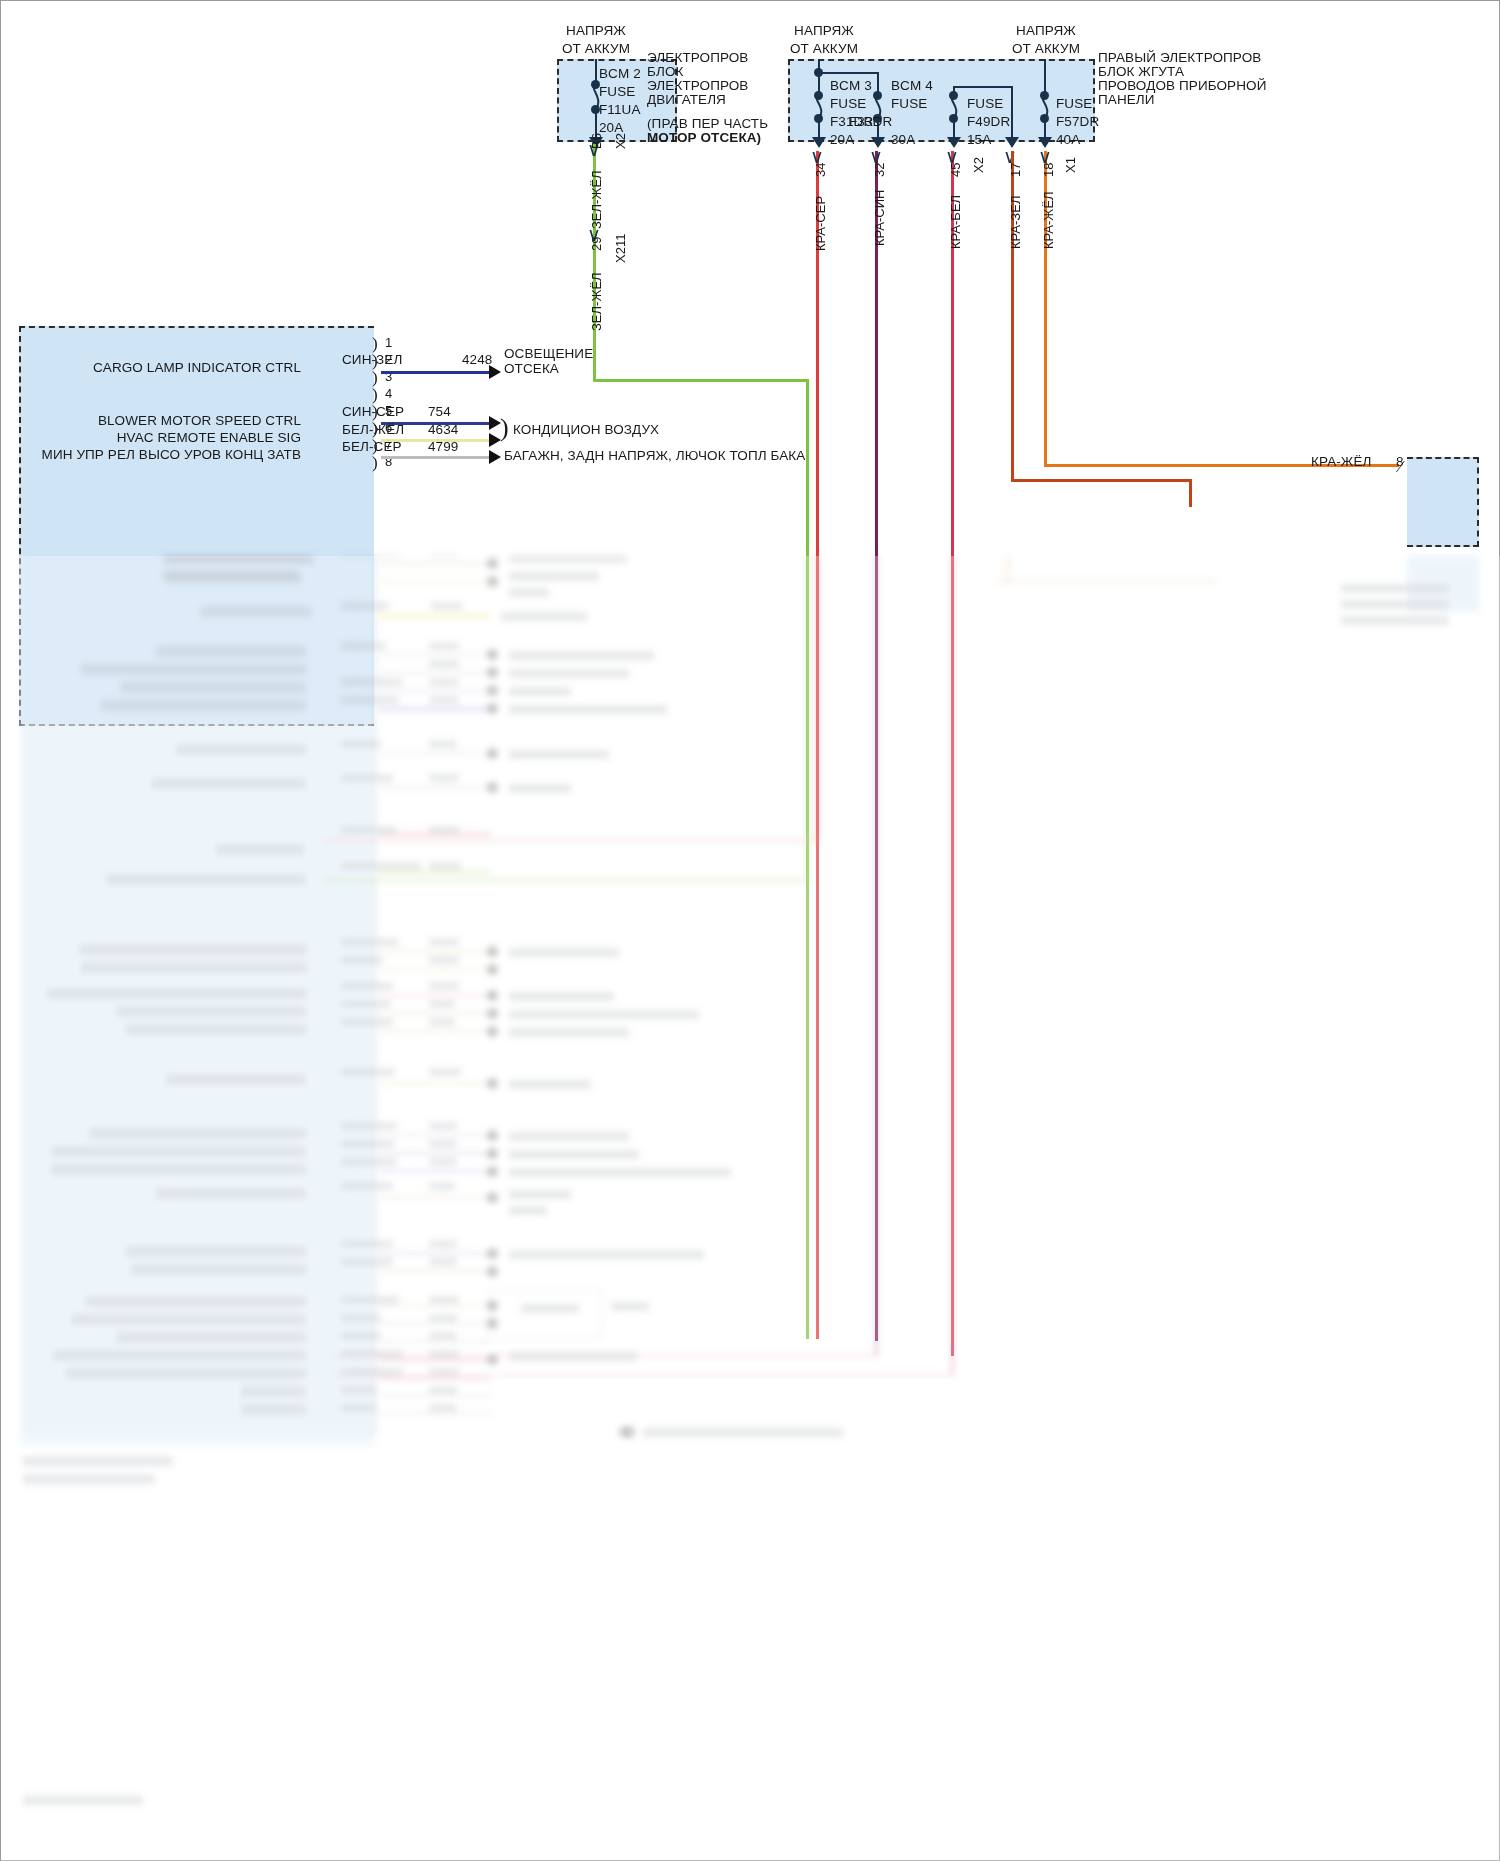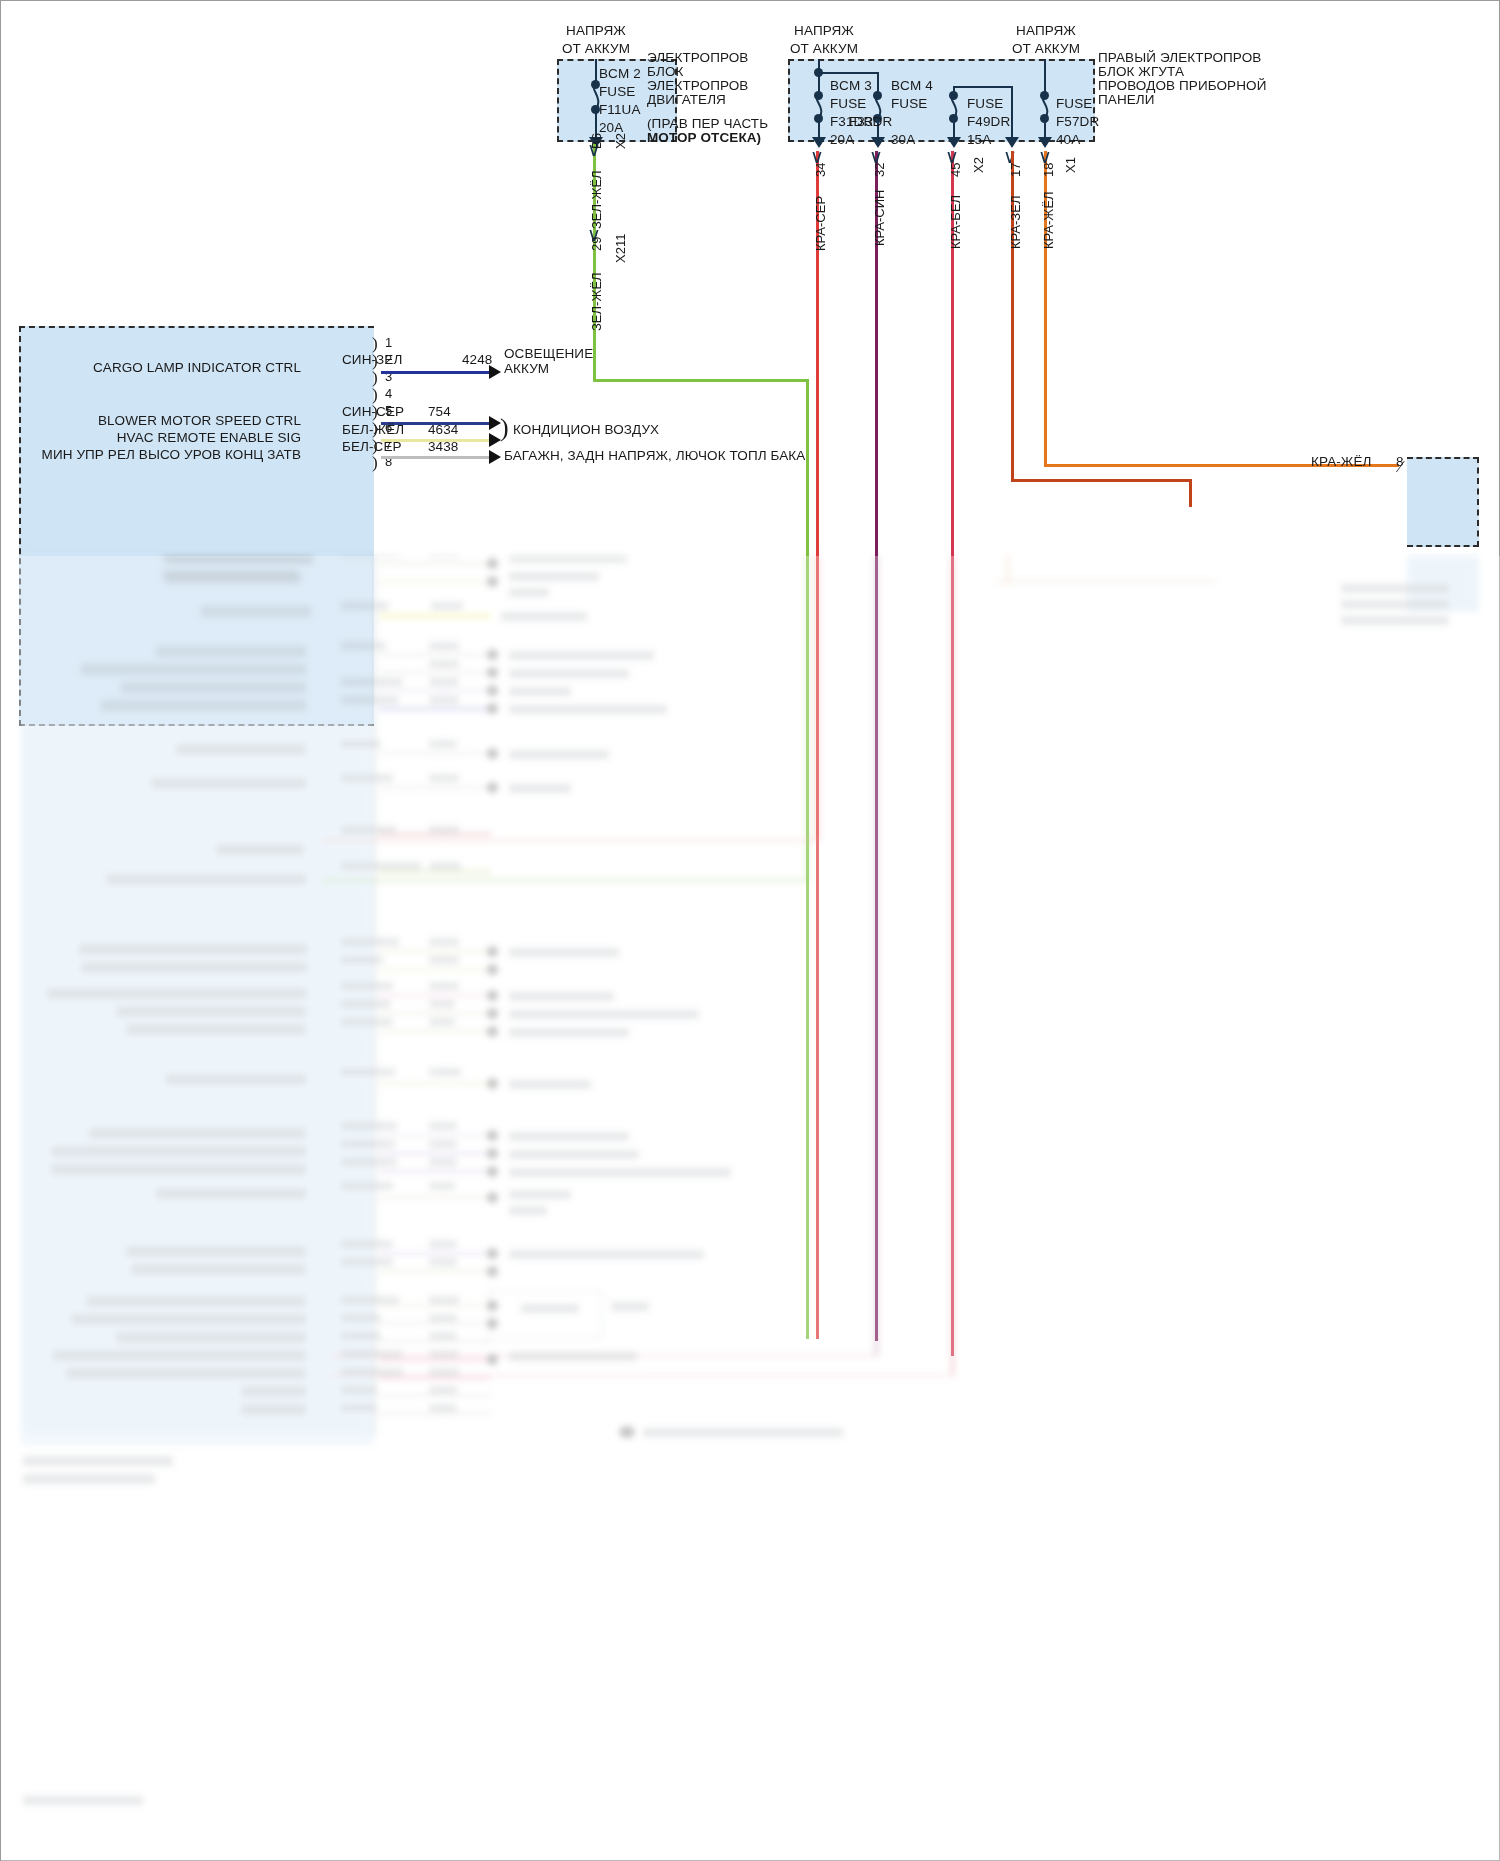--- a/index.html
+++ b/index.html
@@ -217,42 +217,42 @@
   <div class="pinnum" style="left:384px;top:436px;">7</div>
   <div class="pinmark" style="left:371px;top:452px;">)</div>
   <div class="pinnum" style="left:384px;top:453px;">8</div>
 
   <div class="txt rt" style="left:60px;top:359px;width:240px;">CARGO LAMP INDICATOR CTRL</div>
   <div class="wireH" style="left:380px;top:370px;width:110px;border-top-color:#22349c;"></div>
   <div class="arrowR" style="left:488px;top:364px;"></div>
   <div class="txt" style="left:341px;top:351px;">СИН-ЗЕЛ</div>
   <div class="txt" style="left:427px;top:351px;margin-left:34px;">4248</div>
   <div class="txt" style="left:503px;top:345px;">ОСВЕЩЕНИЕ</div>
-  <div class="txt" style="left:503px;top:360px;">АККУМ</div>
+  <div class="txt" style="left:503px;top:360px;">ОТСЕКА</div>
 
   <div class="txt rt" style="left:60px;top:412px;width:240px;">BLOWER MOTOR SPEED CTRL</div>
   <div class="wireH" style="left:380px;top:421px;width:110px;border-top-color:#2b3c8f;"></div>
   <div class="arrowR" style="left:488px;top:415px;"></div>
   <div class="txt" style="left:341px;top:403px;">СИН-СЕР</div>
   <div class="txt" style="left:427px;top:403px;">754</div>
 
   <div class="txt rt" style="left:60px;top:429px;width:240px;">HVAC REMOTE ENABLE SIG</div>
   <div class="wireH" style="left:380px;top:438px;width:110px;border-top-color:#e8e8a0;"></div>
   <div class="arrowR" style="left:488px;top:432px;"></div>
   <div class="txt" style="left:341px;top:421px;">БЕЛ-ЖЁЛ</div>
   <div class="txt" style="left:427px;top:421px;">4634</div>
 
   <div class="pinmark" style="left:499px;top:412px;font-size:26px;">)</div>
   <div class="txt" style="left:512px;top:421px;">КОНДИЦИОН ВОЗДУХ</div>
 
   <div class="txt rt" style="left:20px;top:446px;width:280px;">МИН УПР РЕЛ ВЫСО УРОВ КОНЦ ЗАТВ</div>
   <div class="wireH" style="left:380px;top:455px;width:110px;border-top-color:#bdbdbd;"></div>
   <div class="arrowR" style="left:488px;top:449px;"></div>
   <div class="txt" style="left:341px;top:438px;">БЕЛ-СЕР</div>
-  <div class="txt" style="left:427px;top:438px;">3438</div>
+  <div class="txt" style="left:427px;top:438px;">4799</div>
   <div class="txt" style="left:503px;top:447px;">БАГАЖН, ЗАДН НАПРЯЖ, ЛЮЧОК ТОПЛ БАКА</div>
 
   <div class="rightconn" style="left:1406px;top:456px;width:72px;height:90px;"></div>
   <div class="txt" style="left:1310px;top:453px;">КРА-ЖЁЛ</div>
   <div class="txt" style="left:1395px;top:453px;">8</div>
   <div class="pinmark" style="left:1398px;top:456px;">⁄</div>
 
   <div id="blurlayer">
 
     <div class="bpanel" style="left:20px;top:0px;width:353px;height:880px;"></div>

